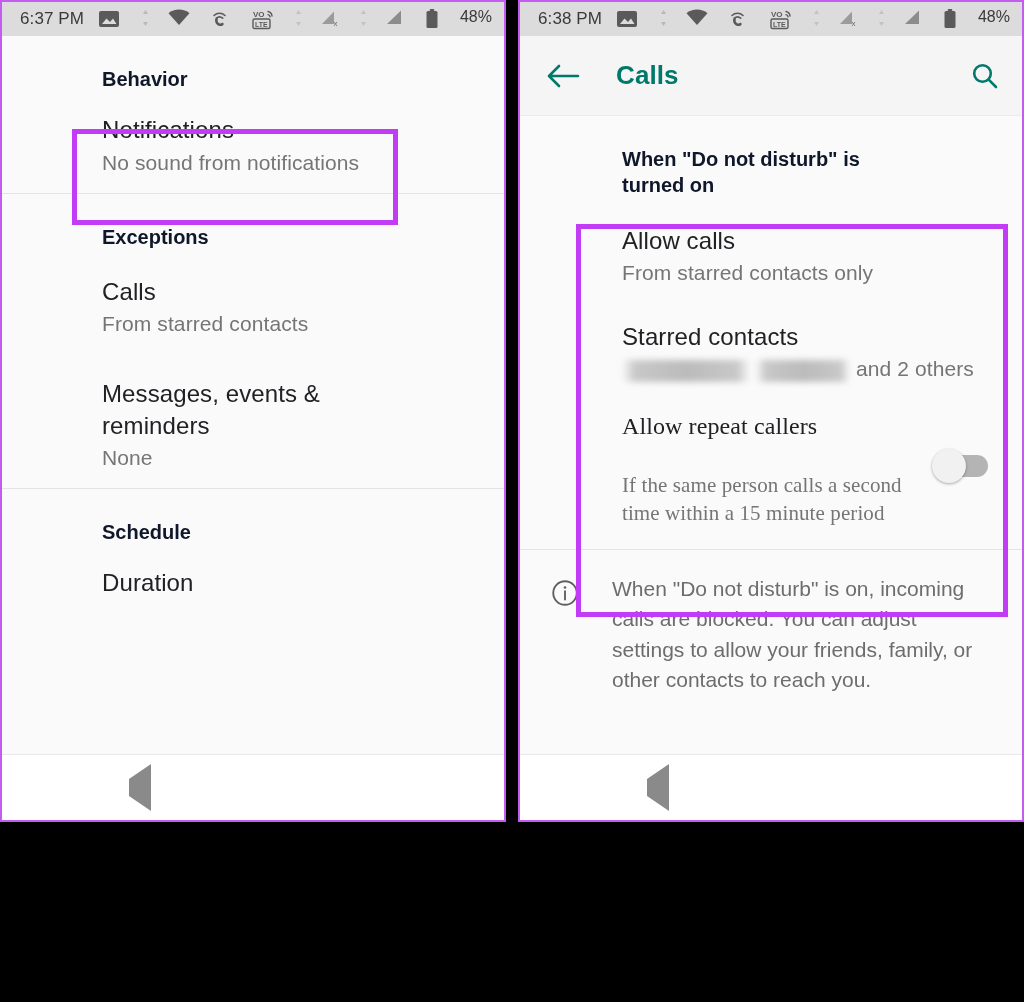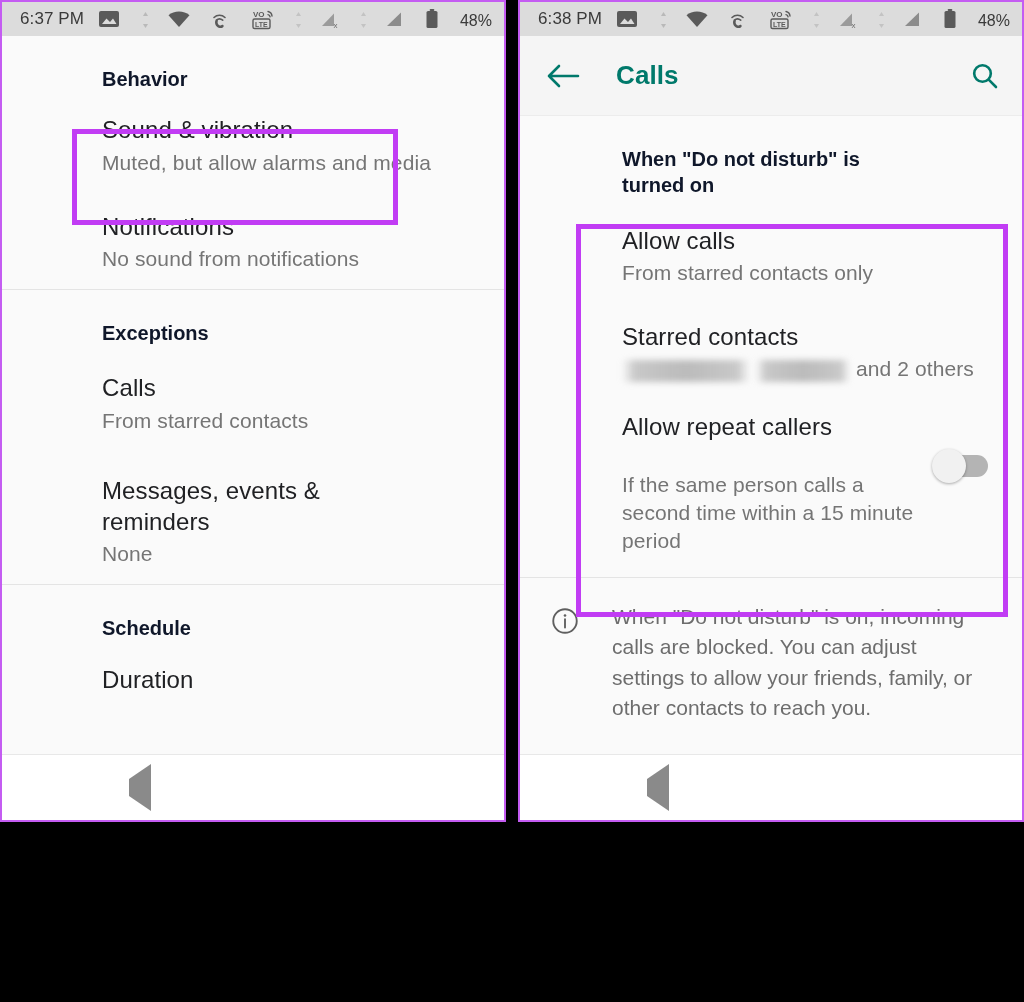--- a/index.html
+++ b/index.html
@@ -43,21 +43,21 @@
   }
   .status-time {
     font-size: 17px;
     letter-spacing: .1px;
     color: #3a3a3a;
   }
   .status-left-icons { display: flex; align-items: center; margin-left: 14px; }
   .status-right {
     margin-left: auto;
     display: flex;
-    align-items: flex-end;
+    align-items: flex-start;
     gap: 18px;
   }
   .status-right svg, .status-left-icons svg { display: block; }
   .battery-pct {
     font-size: 16px;
     color: #3a3a3a;
     margin-left: 3px;
   }
 
   
@@ -116,21 +116,21 @@
   .row .row-sub {
     font-size: 21px;
     color: #757575;
     line-height: 1.34;
     margin-top: 3px;
     letter-spacing: .1px;
   }
 
   
   .row.with-toggle { display: flex; align-items: flex-start; }
-  .row.with-toggle .row-texts { flex: 1 1 auto; padding-right: 18px; }
+  .row.with-toggle .row-texts { flex: 1 1 auto; padding-right: 18px; font-family: Liberation Serif, serif; }
   .switch {
     flex: 0 0 auto;
     position: relative;
     width: 56px; height: 22px;
     margin-top: 44px;
     cursor: pointer;
   }
   .switch .track {
     position: absolute; right: 0; top: 0;
     width: 48px; height: 22px; border-radius: 11px;
@@ -275,24 +275,20 @@
         <span class="battery-pct">48%</span>
       </span>
     </div>
 
 
     <div class="content">
 
       <div class="section">
         <div class="section-header">Behavior</div>
         <div class="row">
-          <div class="row-title">Sound &amp; vibration</div>
-          <div class="row-sub">Muted, but allow alarms and media</div>
-        </div>
-        <div class="row">
           <div class="row-title">Notifications</div>
           <div class="row-sub">No sound from notifications</div>
         </div>
       </div>
 
       <div class="section-divider"></div>
 
       <div class="section">
         <div class="section-header">Exceptions</div>
         <div class="row" style="padding-top:22px;padding-bottom:22px;">

